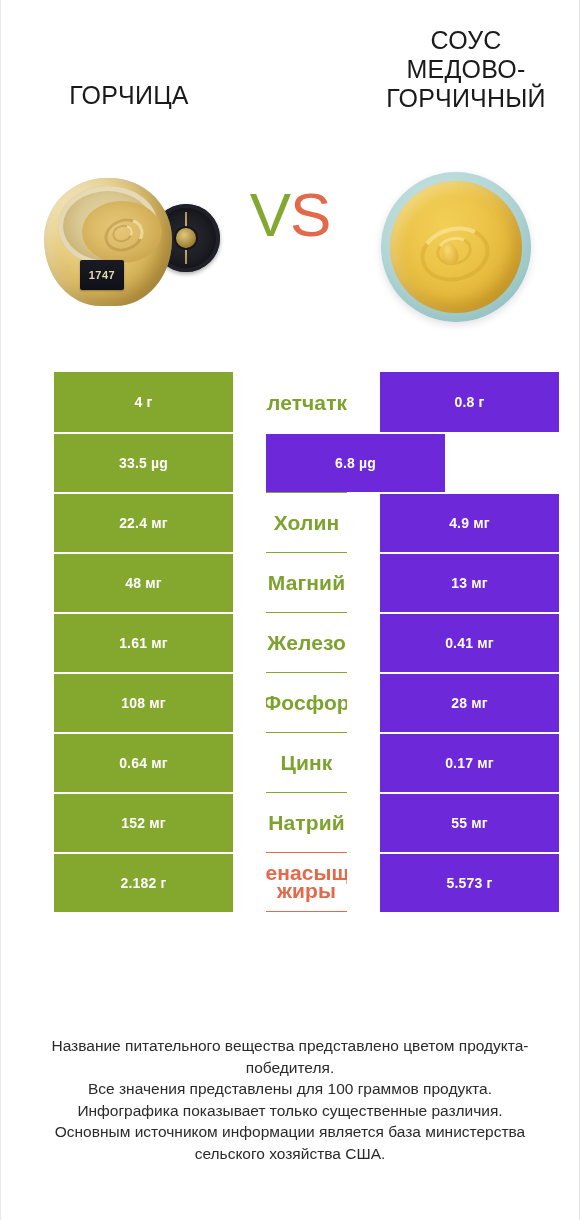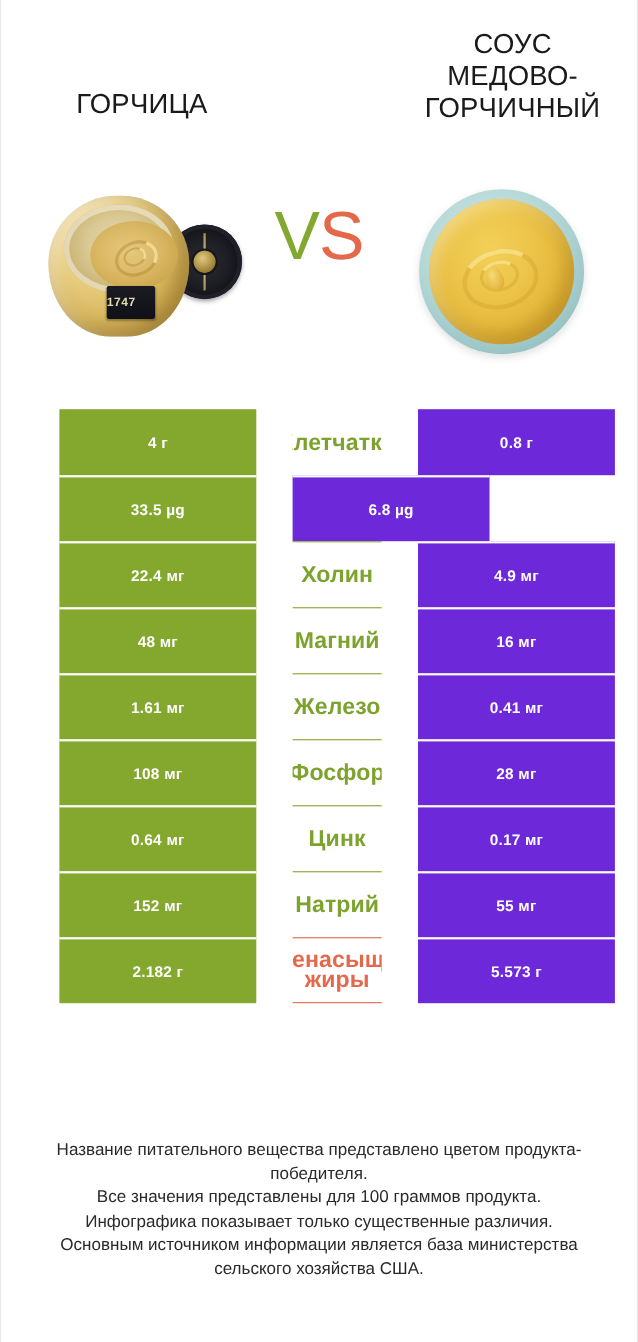--- a/index.html
+++ b/index.html
@@ -181,27 +181,26 @@
   }
   .jar-label {
     position: absolute;
     left: 36px;
     top: 82px;
     width: 44px;
     height: 30px;
     background: linear-gradient(180deg, #1a1a22, #101018);
     border-radius: 2px;
     color: #e4d9ae;
-    text-align: left;
+    text-align: center;
     font-size: 11px;
     font-weight: 700;
     line-height: 30px;
     letter-spacing: 0.5px;
     box-shadow: 0 1px 2px rgba(0,0,0,0.3);
-    margin-left: 17px;
   }
 
   
   .vs {
     position: absolute;
     left: 225px;
     top: 16px;
     width: 130px;
     text-align: center;
     font-size: 62px;
@@ -404,21 +403,21 @@
 
     <div class="row">
       <div class="cell left">22.4 мг</div>
       <div class="cell mid win-green sep-green">Холин</div>
       <div class="cell right">4.9 мг</div>
     </div>
 
     <div class="row">
       <div class="cell left">48 мг</div>
       <div class="cell mid win-green sep-green">Магний</div>
-      <div class="cell right">16 мг</div>
+      <div class="cell right">13 мг</div>
     </div>
 
     <div class="row">
       <div class="cell left">1.61 мг</div>
       <div class="cell mid win-green sep-green">Железо</div>
       <div class="cell right">0.41 мг</div>
     </div>
 
     <div class="row">
       <div class="cell left">108 мг</div>

